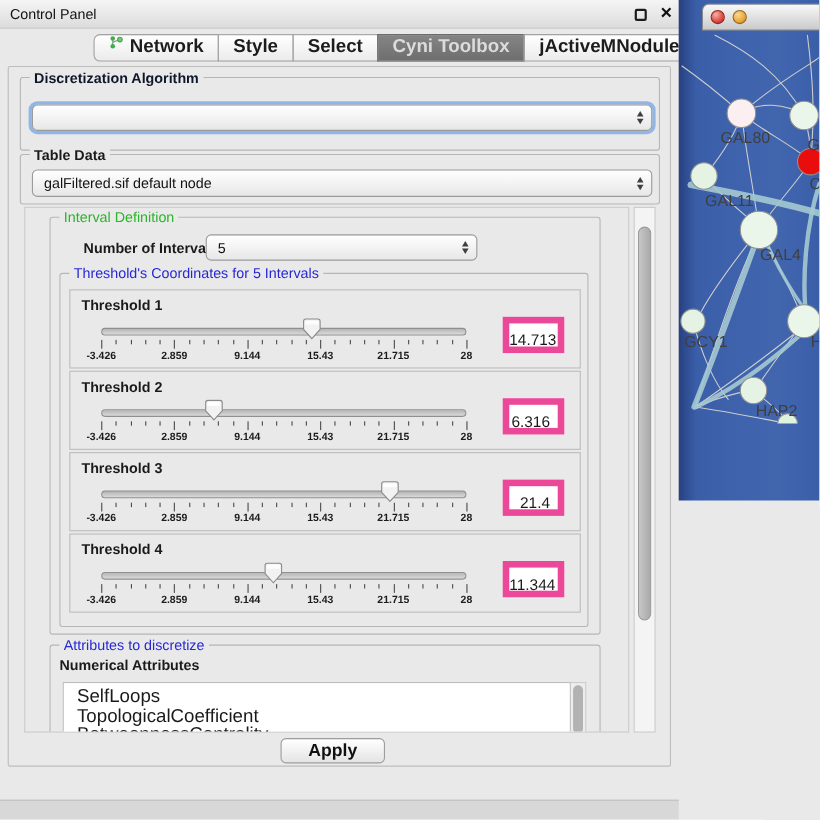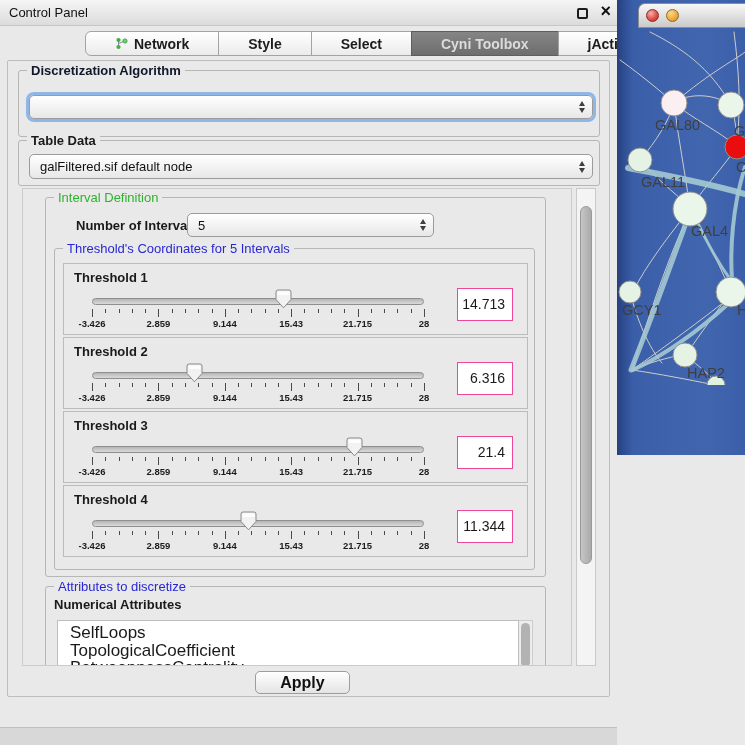--- a/index.html
+++ b/index.html
@@ -11,22 +11,22 @@
   .left-panel{position:absolute;left:0;top:0;width:617px;height:745px;background:#e9e9e9;}
   .lp-titlebar{position:absolute;left:0;top:0;width:617px;height:26px;
                background:linear-gradient(#f5f5f5,#dcdcdc);border-bottom:1px solid #c6c6c6;}
   .lp-title{position:absolute;left:9px;top:5px;font-size:13px;color:#111;}
   .float-btn{position:absolute;right:29px;top:8px;width:11px;height:11px;border:2px solid #1c1c1c;border-radius:2px;}
   .close-btn{position:absolute;right:6px;top:1px;font-size:18px;font-weight:bold;color:#111;cursor:default;}
 
   .tabbar{position:absolute;display:flex;height:25px;}
   .tabbar.top{left:85px;top:31px;}
   .tabbar.bottom{left:133px;top:703px;height:24px;}
-  .tab{display:flex;align-items:center;padding:0 29px;background:linear-gradient(#ffffff,#ebebeb);
-       border:1px solid #a3a3a3;margin-left:-1px;font-size:14px;font-weight:700;color:#1c1c1c;white-space:nowrap;}
+  .tab{display:flex;align-items:flex-start;padding:0 13px;background:linear-gradient(#ffffff,#ebebeb);
+       border:1px solid #a3a3a3;margin-left:-1px;font-size:17px;font-weight:700;color:#1c1c1c;white-space:nowrap;}
   .tab.first{border-radius:6px 0 0 6px;margin-left:0;}
   .tab.last{border-radius:0 6px 6px 0;}
   .tab.selected{background:linear-gradient(#858585,#6e6e6e);color:#dcdcdc;border-color:#5e5e5e;}
   .tab .tabicon{margin-right:6px;display:inline-flex;}
 
   .content-box{position:absolute;left:7px;top:60px;width:603px;height:637px;
                border:1px solid #bdbdbd;border-radius:2px;background:#e9e9e9;}
 
   .groupbox{position:absolute;border:1px solid #b6b6b6;border-radius:3px;}
   .grouplabel{position:absolute;top:-8px;left:8px;background:#e9e9e9;padding:0 4px;font-size:13px;line-height:15px;}
@@ -66,21 +66,21 @@
   .thr-label{position:absolute;left:10px;top:6px;font-size:13px;font-weight:bold;}
   .thr-track{position:absolute;left:28px;top:34px;width:332px;height:7px;border:1px solid #8f8f8f;
              border-radius:4px;background:linear-gradient(#b5b5b5,#dadada);}
   .thumb{position:absolute;top:25px;}
   .ticks{position:absolute;left:28px;top:45px;width:332px;height:9px;}
   .tick{position:absolute;width:1px;background:#4a4a4a;top:0;height:4px;}
   .tick.major{height:8px;}
   .ticklabels{position:absolute;left:28px;top:54px;width:332px;height:12px;}
   .ticklabel{position:absolute;transform:translateX(-50%);font-size:9.5px;font-weight:bold;color:#1c1c1c;white-space:nowrap;}
   .thr-value{position:absolute;left:393px;top:24px;width:56px;height:33px;background:#fff;
-             border:1px solid #ec4899;font-size:14px;text-align:right;line-height:31px;padding-right:7px;}
+             border:6px solid #ec4899;font-size:14px;text-align:right;line-height:31px;padding-right:7px;}
 
   .attrs-group{left:22px;top:397px;width:501px;height:118px;}
   .attrs-heading{position:absolute;left:8px;top:10px;font-size:13px;font-weight:bold;}
   .attr-list{position:absolute;left:11px;top:33px;width:476px;height:84px;display:flex;}
   .attr-items{width:462px;background:#fff;border:1px solid #bdbdbd;overflow:hidden;padding-top:3px;}
   .attr-item{font-size:17px;line-height:17.5px;padding-left:12px;white-space:nowrap;}
   .list-scrollbar{width:14px;background:#ededed;border:1px solid #cdcdcd;border-left:none;position:relative;}
   .list-thumb{position:absolute;left:2px;top:2px;width:9px;height:44px;border-radius:5px;background:#b2b2b2;}
 
   .vscroll{position:absolute;left:576px;top:188px;width:20px;height:478px;background:#f4f4f4;border:1px solid #c9c9c9;}

